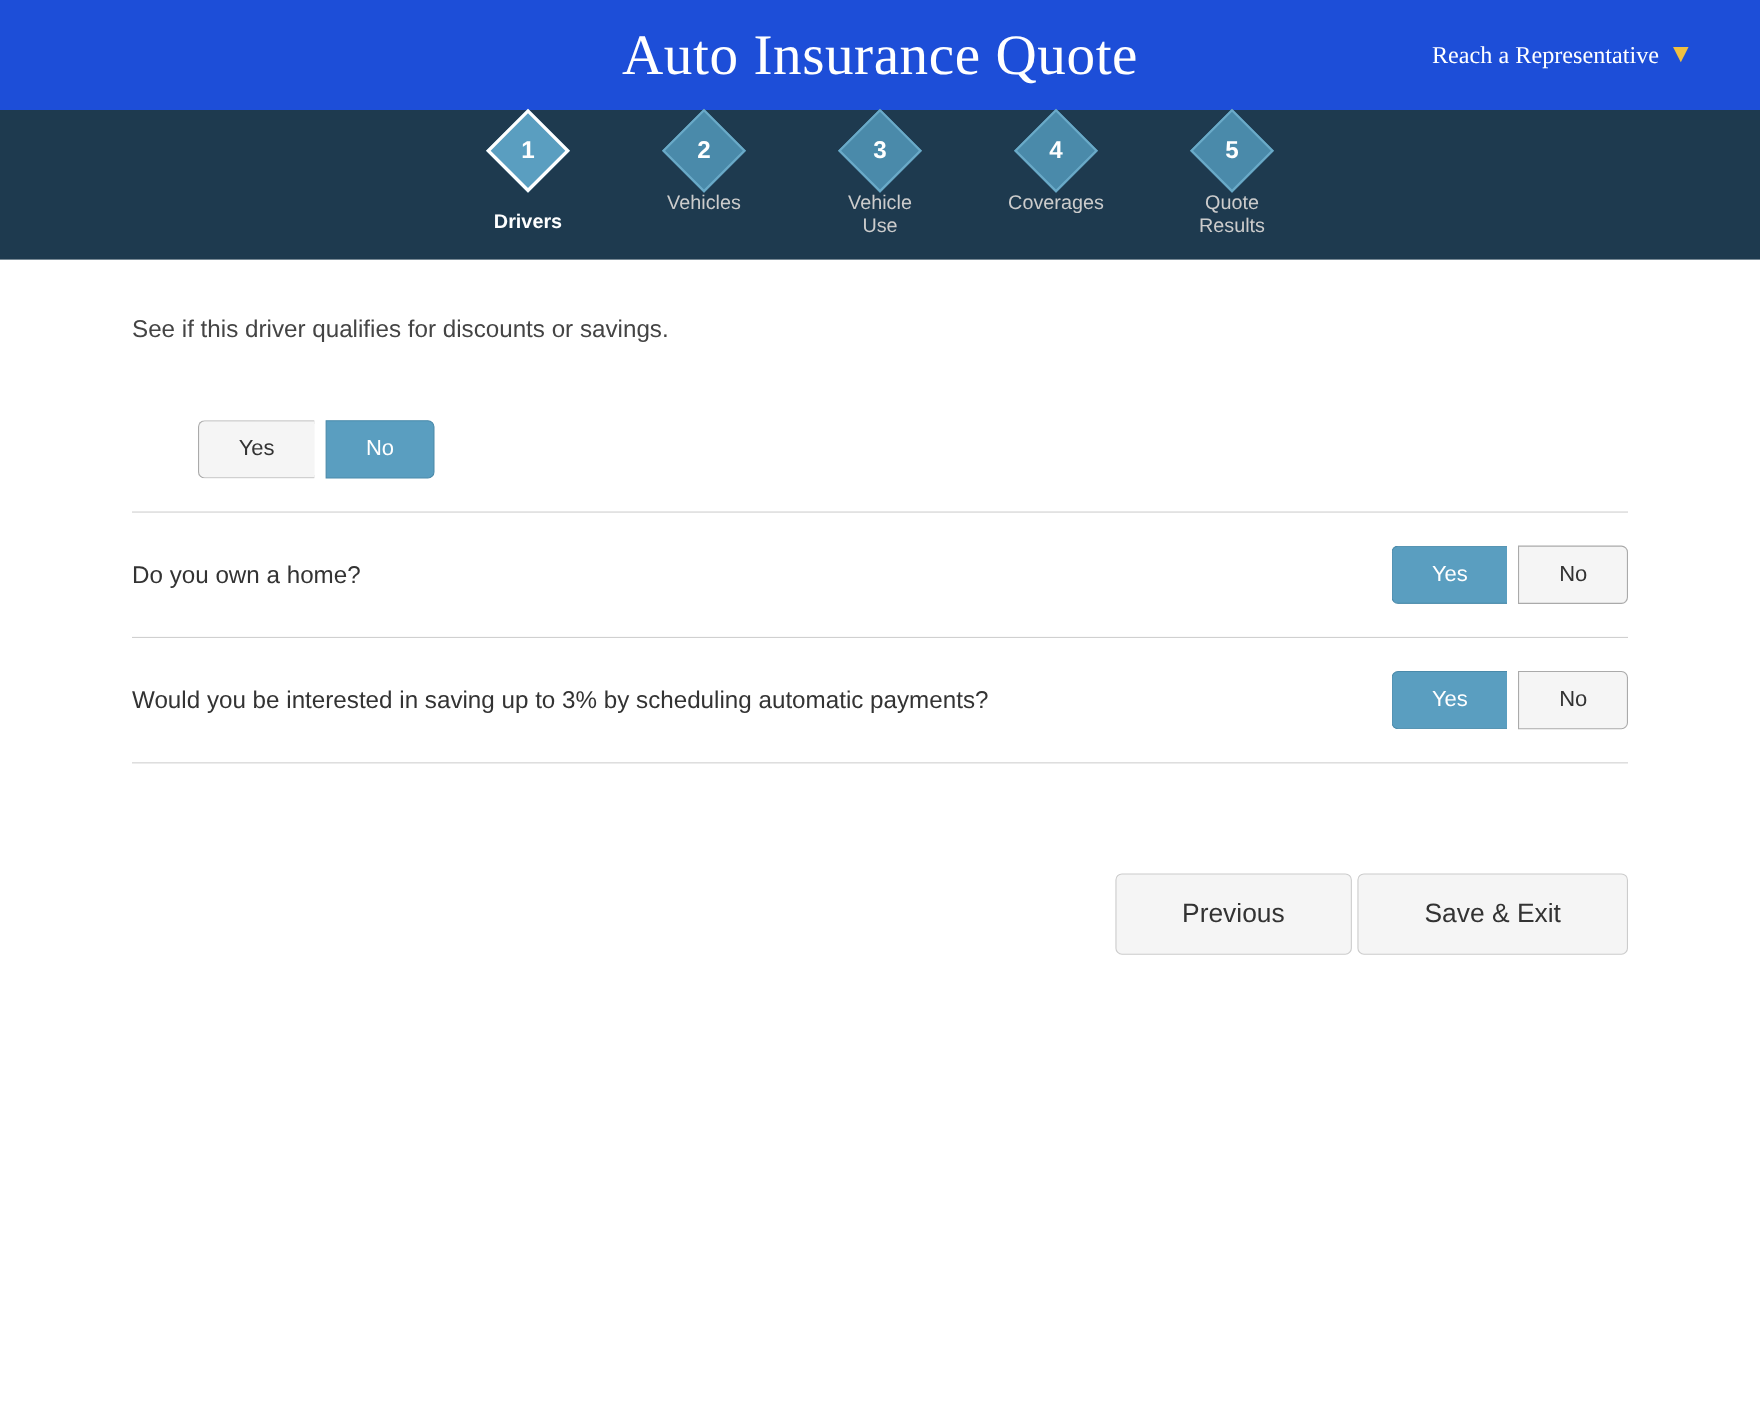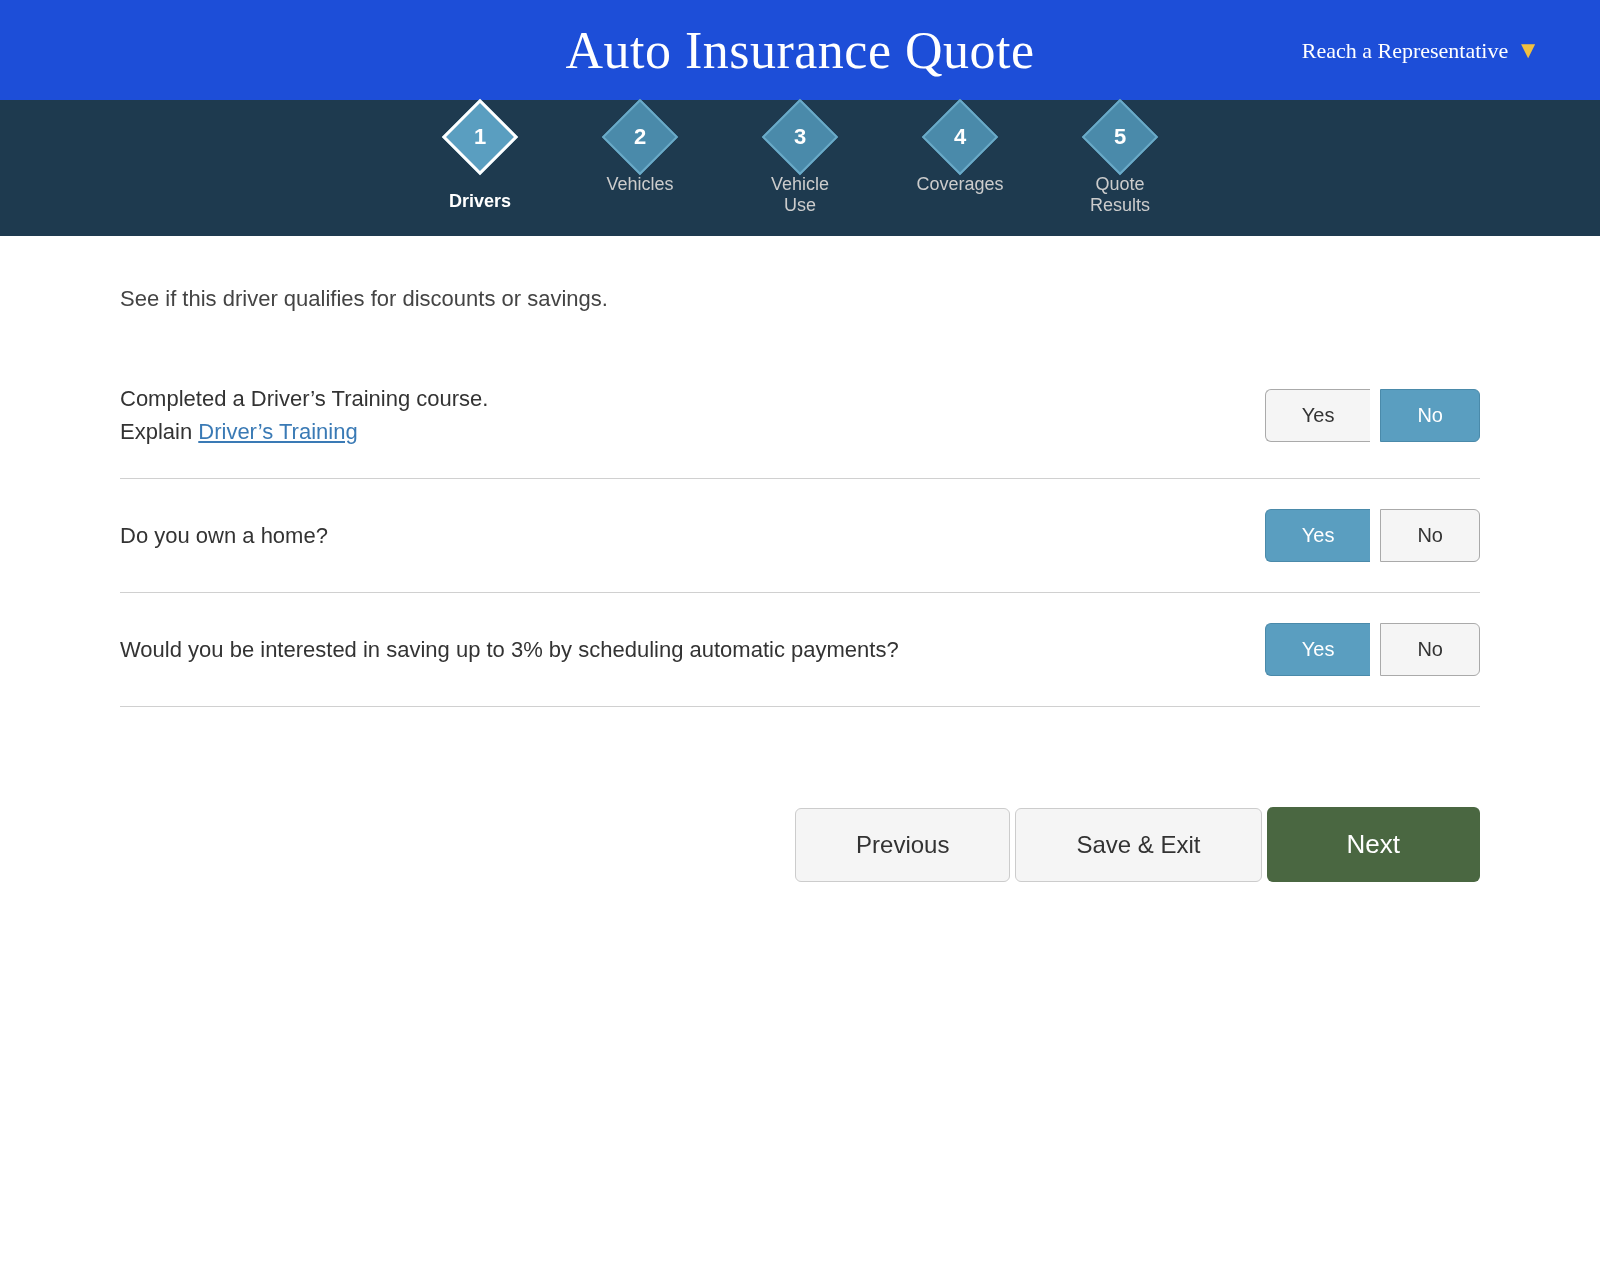--- a/index.html
+++ b/index.html
@@ -252,24 +252,20 @@
       <span class="step-number">5</span>
     </div>
     <span class="step-label">Quote<br>Results</span>
   </div>
 </div>
 
 <div class="main-content">
   <p class="intro-text">See if this driver qualifies for discounts or savings.</p>
 
   <div class="question-row">
-    <div class="question-label">
-      <span>Completed a Driver’s Training course.</span><br>
-      <span>Explain </span><a class="question-link">Driver’s Training</a>
-    </div>
     <div class="btn-group">
       <button class="btn-yes">Yes</button>
       <button class="btn-no selected">No</button>
     </div>
   </div>
 
   <div class="question-row">
     <div class="question-label">Do you own a home?</div>
     <div class="btn-group">
       <button class="btn-yes selected">Yes</button>
@@ -284,14 +280,13 @@
       <button class="btn-yes selected">Yes</button>
       <button class="btn-no">No</button>
     </div>
   </div>
 
 </div>
 
 <div class="footer-buttons">
   <button class="btn-previous">Previous</button>
   <button class="btn-save-exit">Save &amp; Exit</button>
-  <button class="btn-next">Next</button>
 </div>
 
 </body></html>

